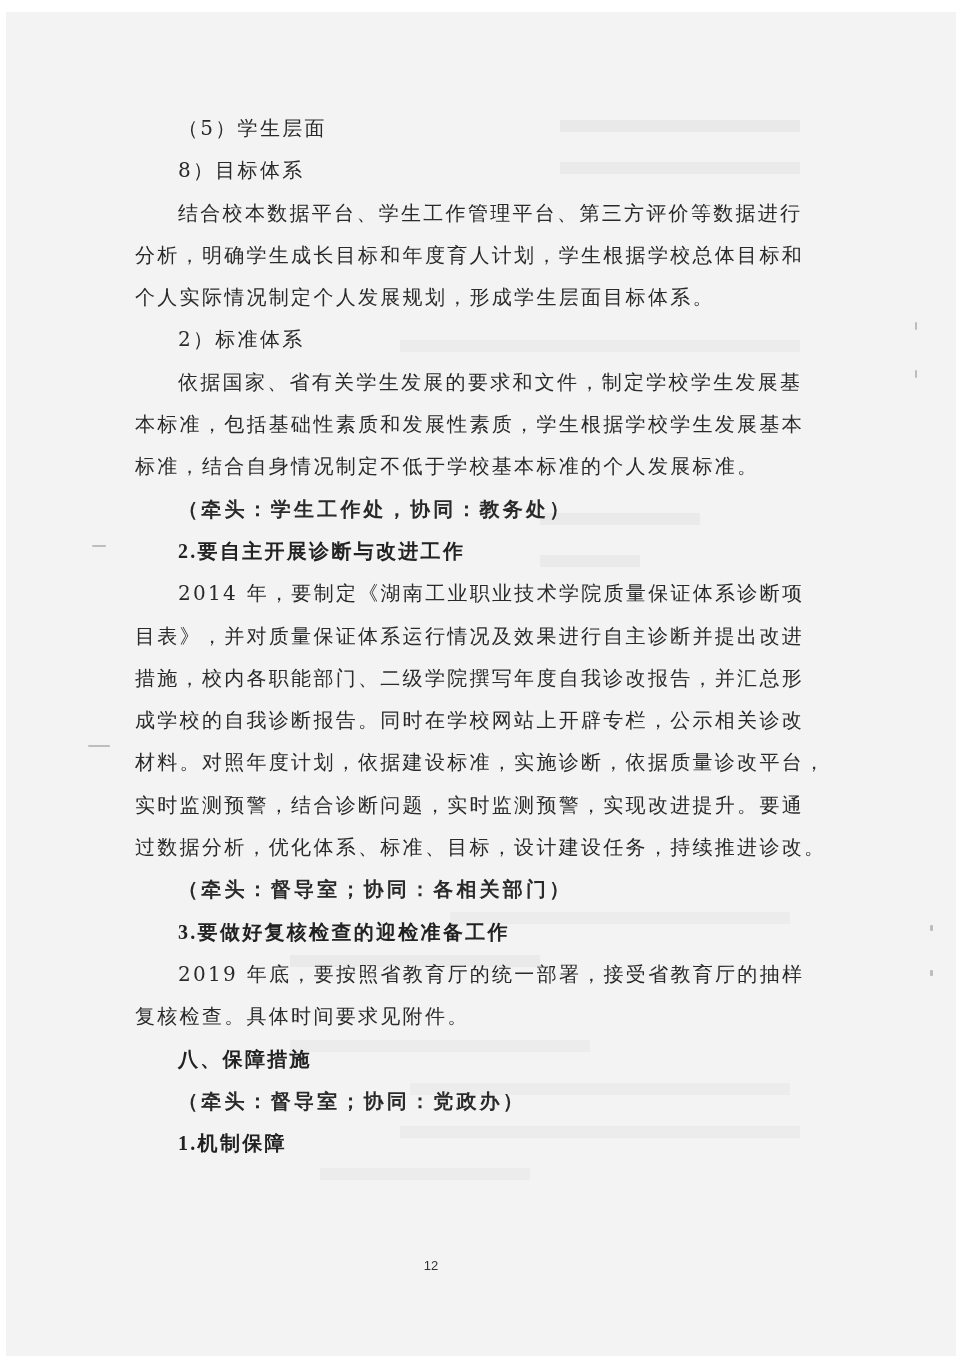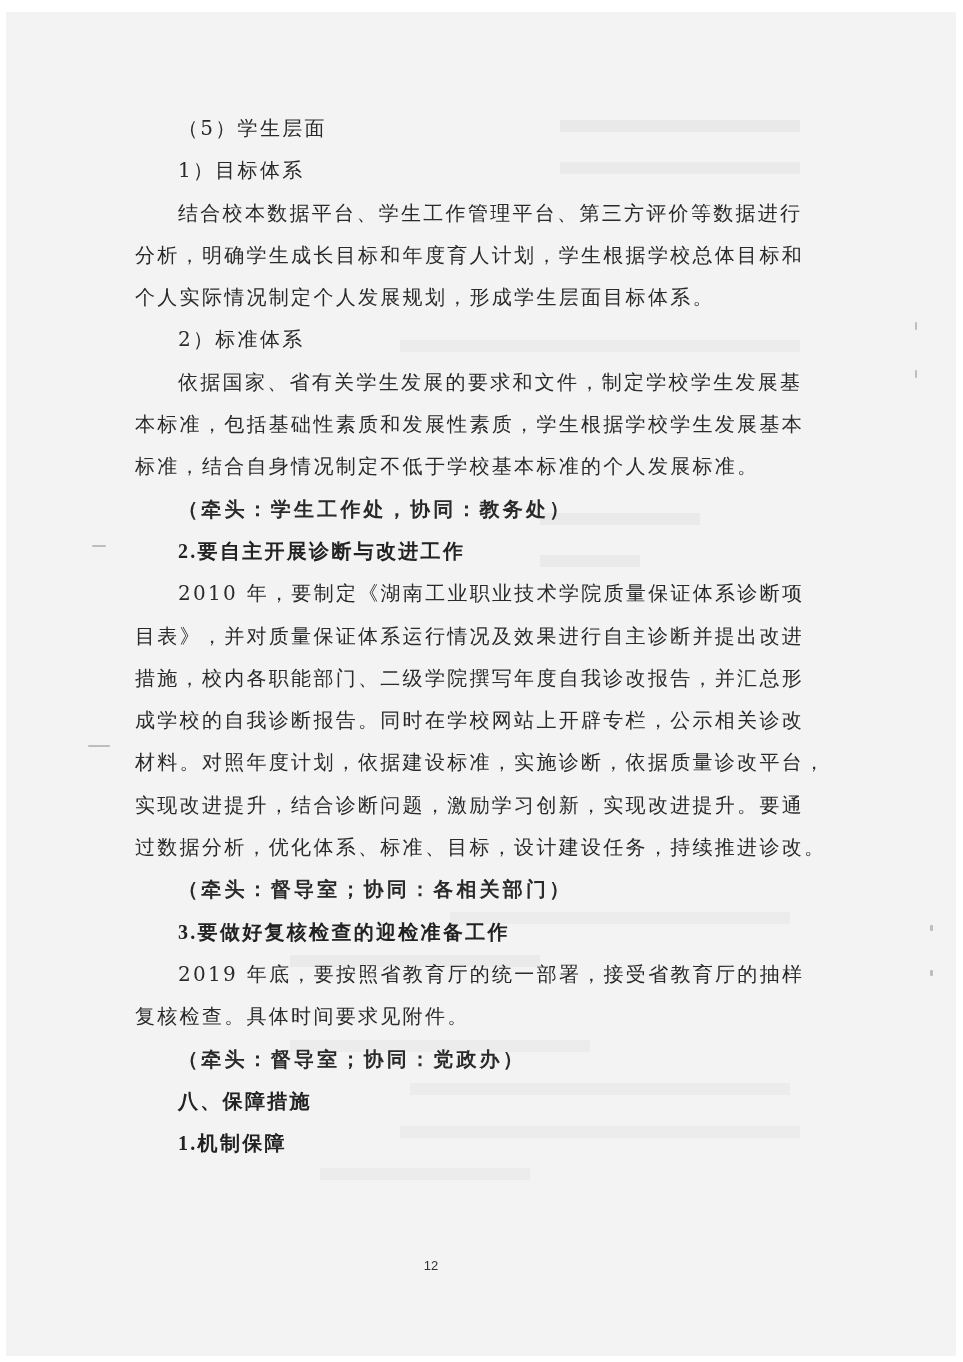--- a/index.html
+++ b/index.html
@@ -88,39 +88,39 @@
 
 <div class="speck" style="left:92px;top:545px;width:14px;height:2px;"></div>
 <div class="speck" style="left:88px;top:745px;width:22px;height:2px;"></div>
 <div class="speck" style="left:915px;top:322px;width:2px;height:8px;"></div>
 <div class="speck" style="left:915px;top:370px;width:2px;height:8px;"></div>
 <div class="speck" style="left:930px;top:925px;width:3px;height:6px;"></div>
 <div class="speck" style="left:930px;top:970px;width:3px;height:6px;"></div>
 
 <div class="content">
   <div class="line indent">（5）学生层面</div>
-  <div class="line indent">1）目标体系</div>
+  <div class="line indent">8）目标体系</div>
   <div class="line indent">结合校本数据平台、学生工作管理平台、第三方评价等数据进行</div>
   <div class="line">分析，明确学生成长目标和年度育人计划，学生根据学校总体目标和</div>
   <div class="line">个人实际情况制定个人发展规划，形成学生层面目标体系。</div>
   <div class="line indent">2）标准体系</div>
   <div class="line indent">依据国家、省有关学生发展的要求和文件，制定学校学生发展基</div>
   <div class="line">本标准，包括基础性素质和发展性素质，学生根据学校学生发展基本</div>
   <div class="line">标准，结合自身情况制定不低于学校基本标准的个人发展标准。</div>
   <div class="line note">（牵头：学生工作处，协同：教务处）</div>
   <div class="line indent heading">2.要自主开展诊断与改进工作</div>
-  <div class="line indent">2010 年，要制定《湖南工业职业技术学院质量保证体系诊断项</div>
+  <div class="line indent">2014 年，要制定《湖南工业职业技术学院质量保证体系诊断项</div>
   <div class="line">目表》，并对质量保证体系运行情况及效果进行自主诊断并提出改进</div>
   <div class="line">措施，校内各职能部门、二级学院撰写年度自我诊改报告，并汇总形</div>
   <div class="line">成学校的自我诊断报告。同时在学校网站上开辟专栏，公示相关诊改</div>
   <div class="line">材料。对照年度计划，依据建设标准，实施诊断，依据质量诊改平台，</div>
-  <div class="line">实现改进提升，结合诊断问题，激励学习创新，实现改进提升。要通</div>
+  <div class="line">实时监测预警，结合诊断问题，实时监测预警，实现改进提升。要通</div>
   <div class="line">过数据分析，优化体系、标准、目标，设计建设任务，持续推进诊改。</div>
   <div class="line note">（牵头：督导室；协同：各相关部门）</div>
   <div class="line indent heading">3.要做好复核检查的迎检准备工作</div>
   <div class="line indent">2019 年底，要按照省教育厅的统一部署，接受省教育厅的抽样</div>
   <div class="line">复核检查。具体时间要求见附件。</div>
+  <div class="line indent heading">八、保障措施</div>
   <div class="line note">（牵头：督导室；协同：党政办）</div>
-  <div class="line indent heading">八、保障措施</div>
   <div class="line indent heading">1.机制保障</div>
 </div>
 
 <div class="page-number">12</div>
 
 </body></html>

